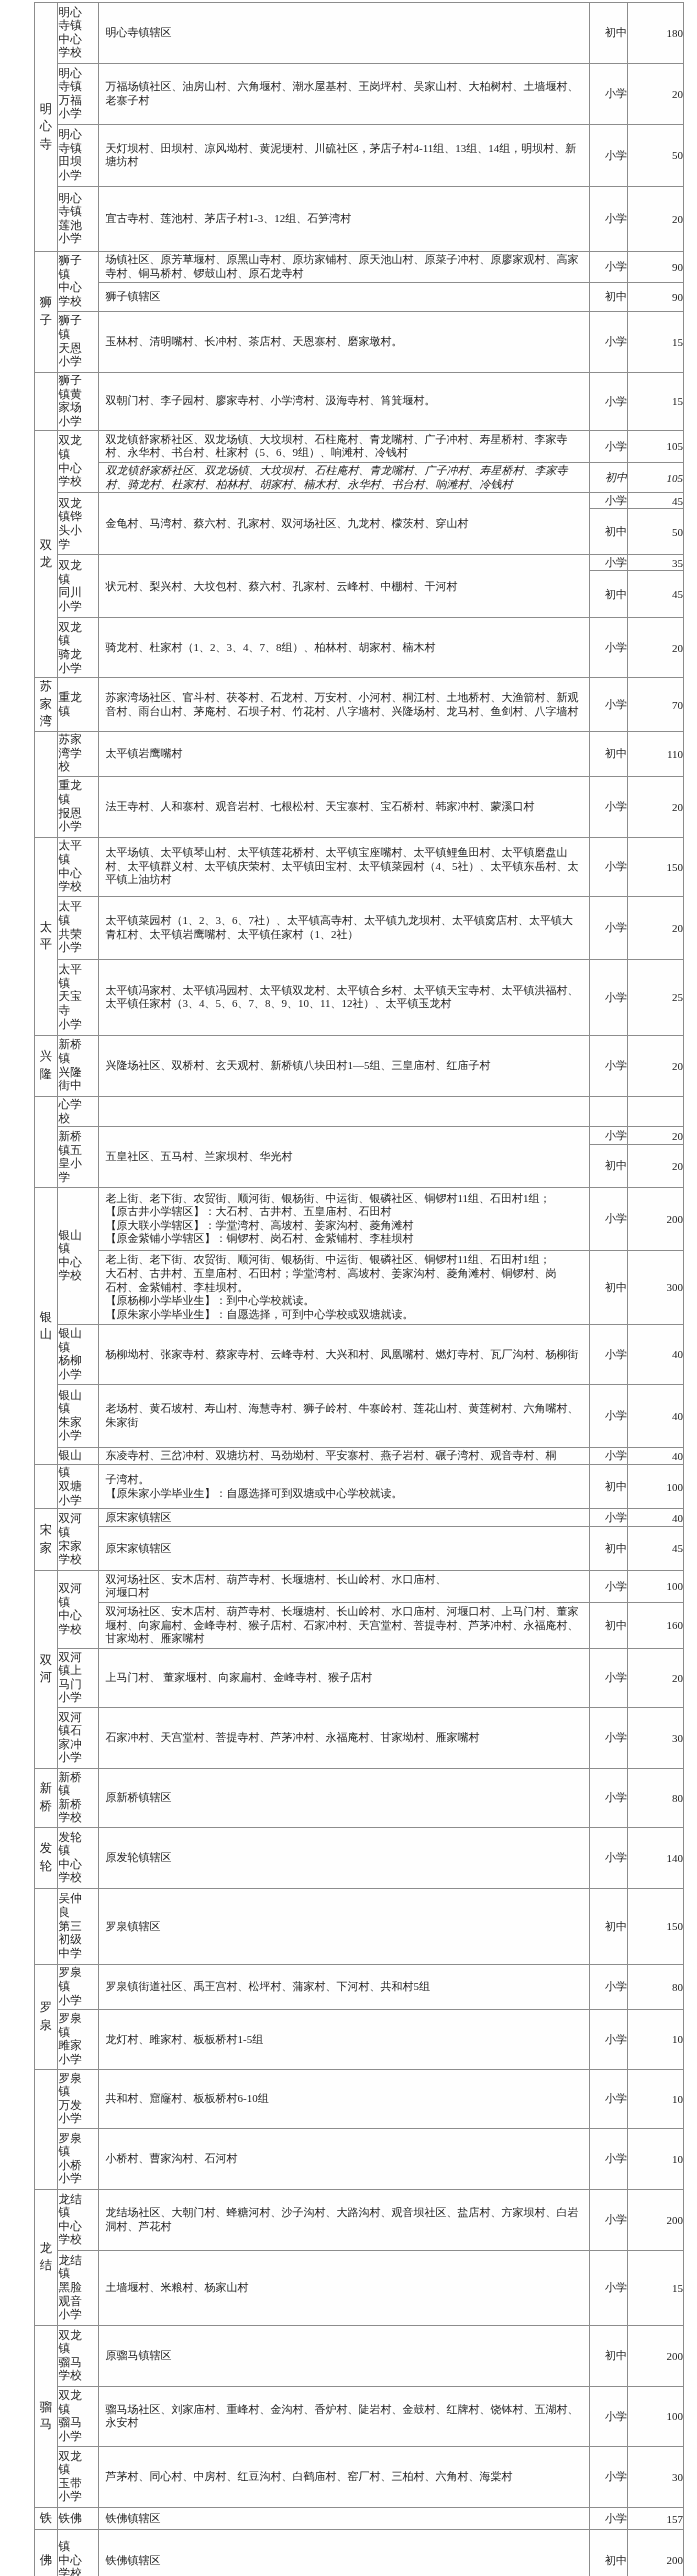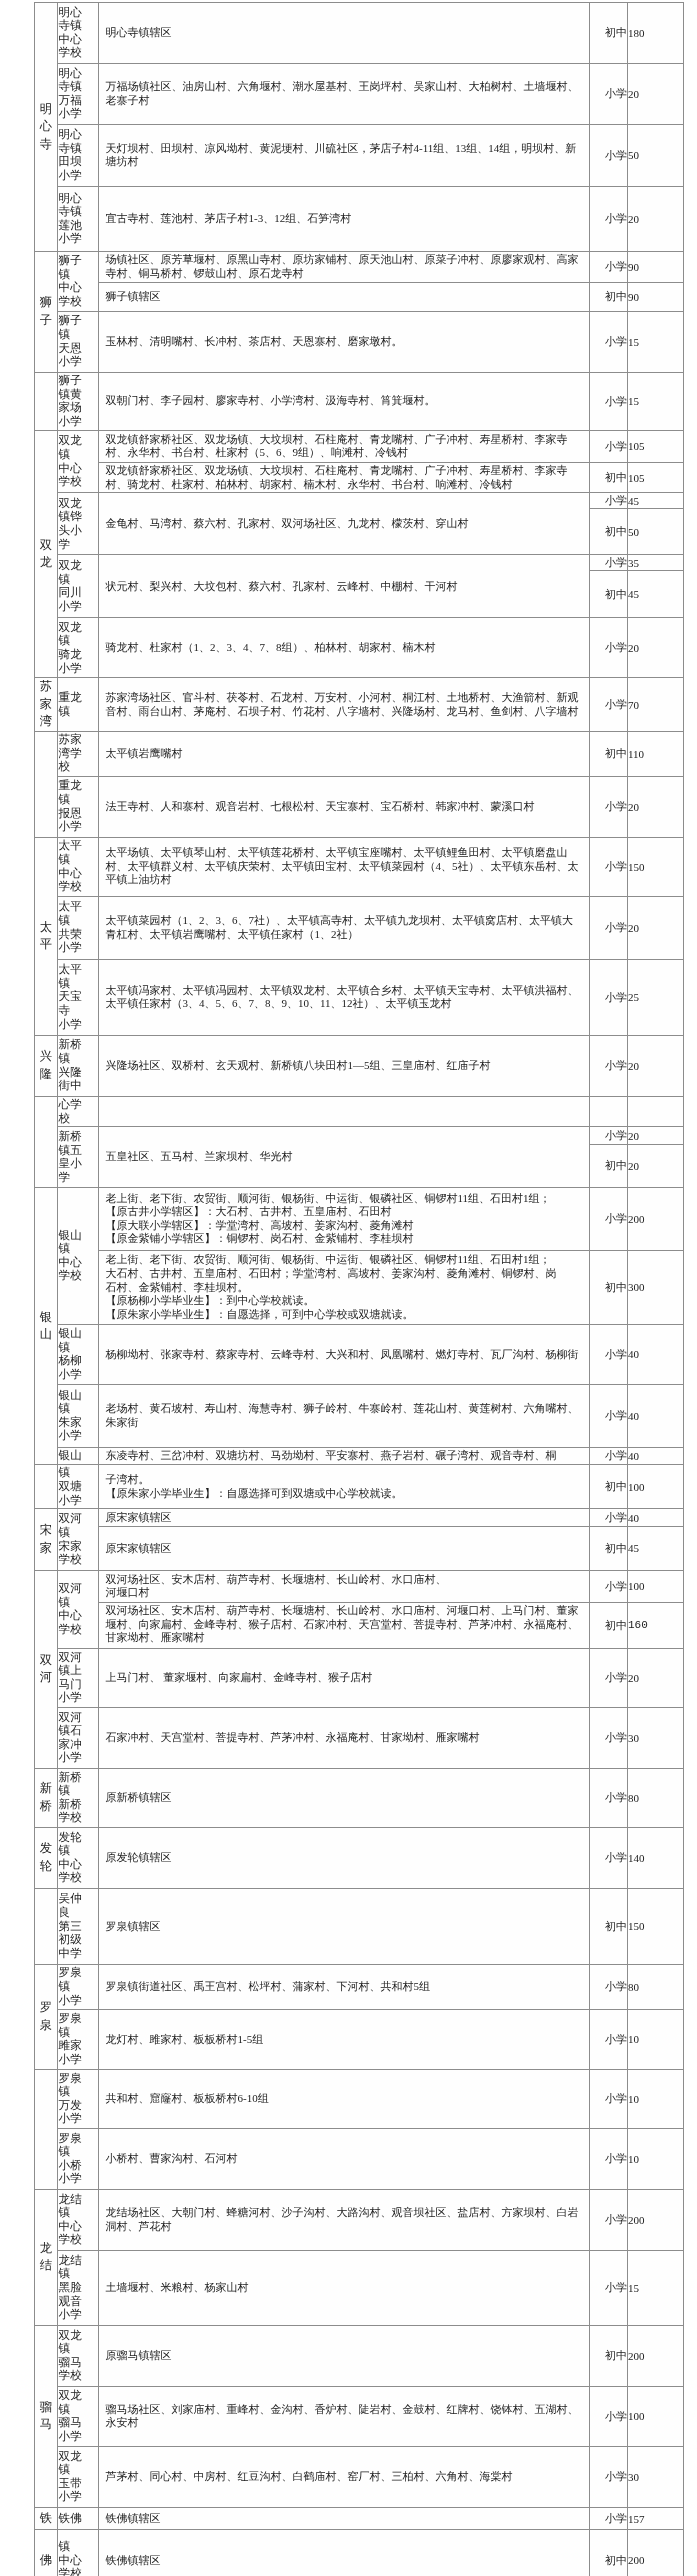--- a/index.html
+++ b/index.html
@@ -26,21 +26,21 @@
   }
   td.school-cell{
     font-size:11.6px;line-height:13.6px;text-align:left;
     padding:1.3px 0.6px;color:#1b1b1b;
   }
   td.area-cell{
     font-size:11px;line-height:13.6px;text-align:left;
     padding:1.3px 6.5px;color:#1b1b1b;
   }
   td.level-cell{font-size:11px;text-align:right;color:#1b1b1b;}
-  td.count-cell{font-size:11px;text-align:left;color:#1b1b1b;}
+  td.count-cell{font-size:11px;text-align:right;color:#1b1b1b;}
   .tl{display:block;}
 </style>
 </head>
 <body>
 
 <div class="page">
   <table class="enroll">
     <colgroup>
       <col style="width:23px">
       <col style="width:41px">
@@ -167,21 +167,21 @@
             <div class="tl">镇</div>
             <div class="tl">中心</div>
             <div class="tl">学校</div>
           </td>
           <td class="area-cell">
             <div class="tl">双龙镇舒家桥社区、双龙场镇、大坟坝村、石柱庵村、青龙嘴村、广子冲村、寿星桥村、李家寺村、永华村、书台村、杜家村（5、6、9组）、响滩村、冷钱村</div>
           </td>
           <td class="level-cell">小学</td>
           <td class="count-cell">105</td>
         </tr>
-        <tr style="height: 30px;">
+        <tr style="height: 30px; font-style: italic;">
           <td class="area-cell">
             <div class="tl">双龙镇舒家桥社区、双龙场镇、大坟坝村、石柱庵村、青龙嘴村、广子冲村、寿星桥村、李家寺村、骑龙村、杜家村、柏林村、胡家村、楠木村、永华村、书台村、响滩村、冷钱村</div>
           </td>
           <td class="level-cell">初中</td>
           <td class="count-cell">105</td>
         </tr>
         <tr style="height: 15.5px;">
           <td class="school-cell" rowspan="2">
             <div class="tl">双龙</div>
             <div class="tl">镇铧</div>
@@ -474,21 +474,21 @@
             <div class="tl">中心</div>
             <div class="tl">学校</div>
           </td>
           <td class="area-cell">
             <div class="tl">双河场社区、安木店村、葫芦寺村、长堰塘村、长山岭村、水口庙村、</div>
             <div class="tl">河堰口村</div>
           </td>
           <td class="level-cell">小学</td>
           <td class="count-cell">100</td>
         </tr>
-        <tr style="height: 46px; font-family: Liberation Mono, monospace;">
+        <tr style="height: 46px;">
           <td class="area-cell">
             <div class="tl">双河场社区、安木店村、葫芦寺村、长堰塘村、长山岭村、水口庙村、河堰口村、上马门村、董家堰村、向家扁村、金峰寺村、猴子店村、石家冲村、天宫堂村、菩提寺村、芦茅冲村、永福庵村、甘家坳村、雁家嘴村</div>
           </td>
           <td class="level-cell">初中</td>
           <td class="count-cell">160</td>
         </tr>
         <tr style="height: 59px;">
           <td class="school-cell">
             <div class="tl">双河</div>
             <div class="tl">镇上</div>

